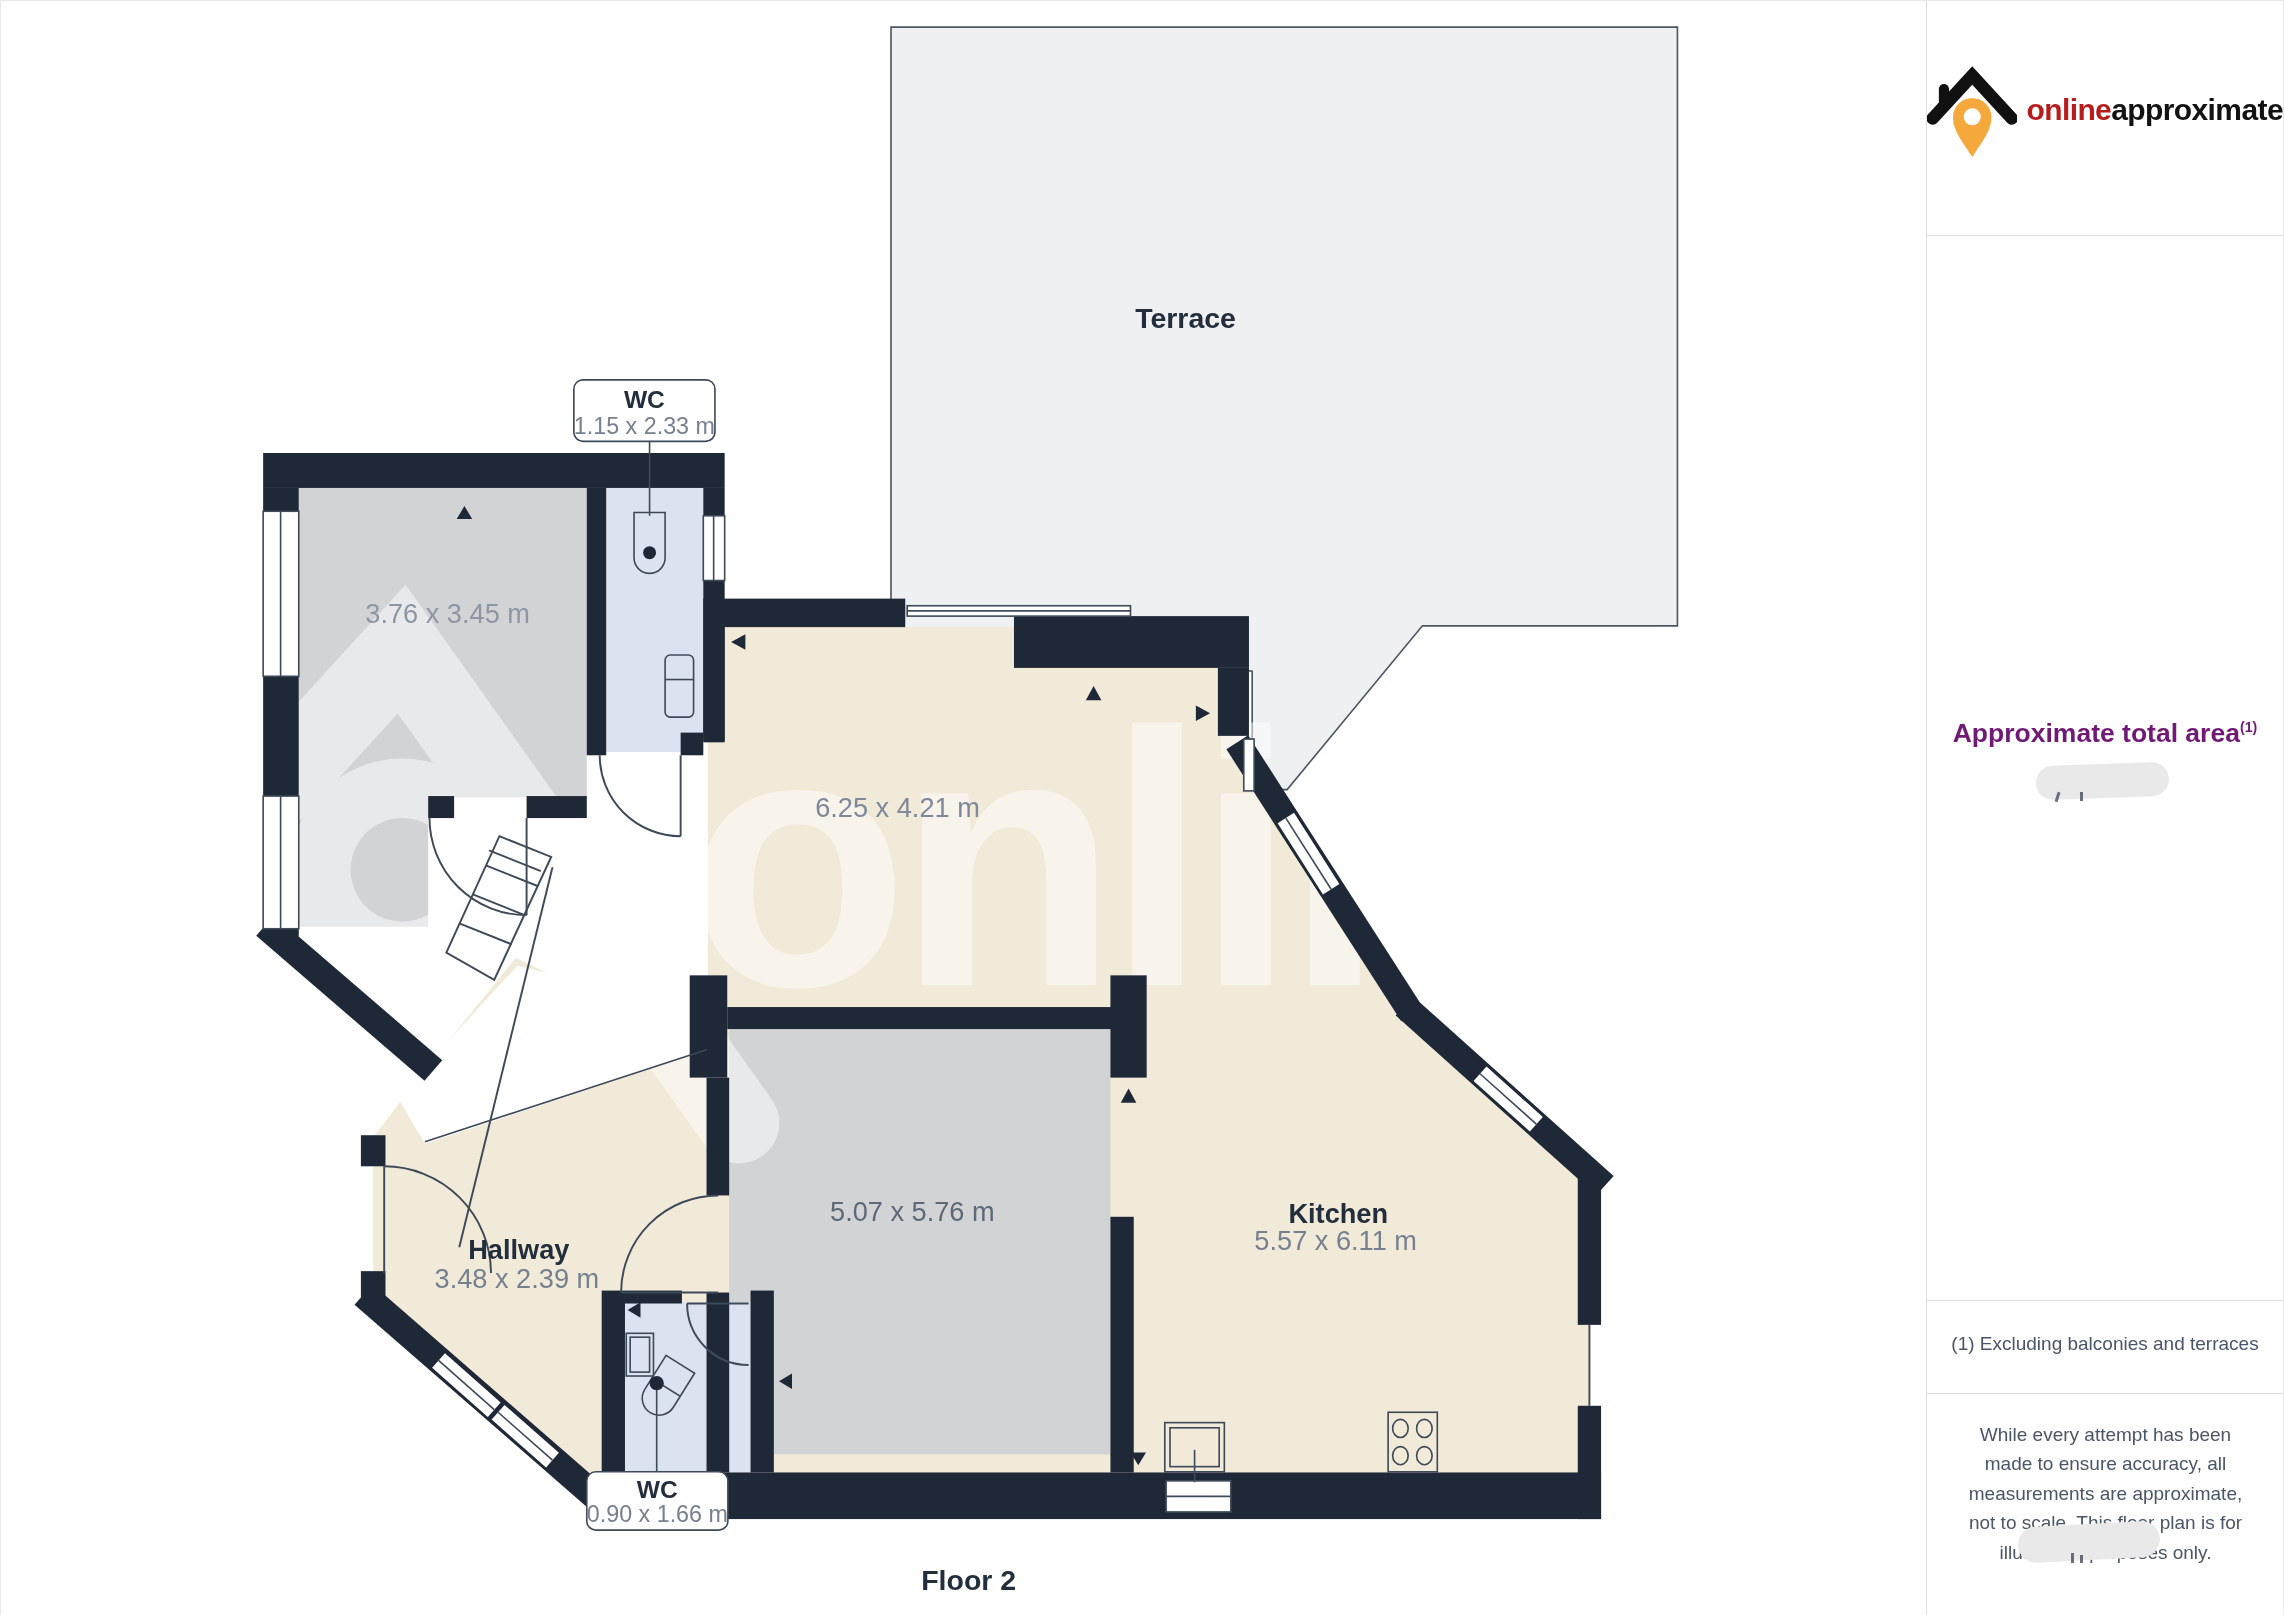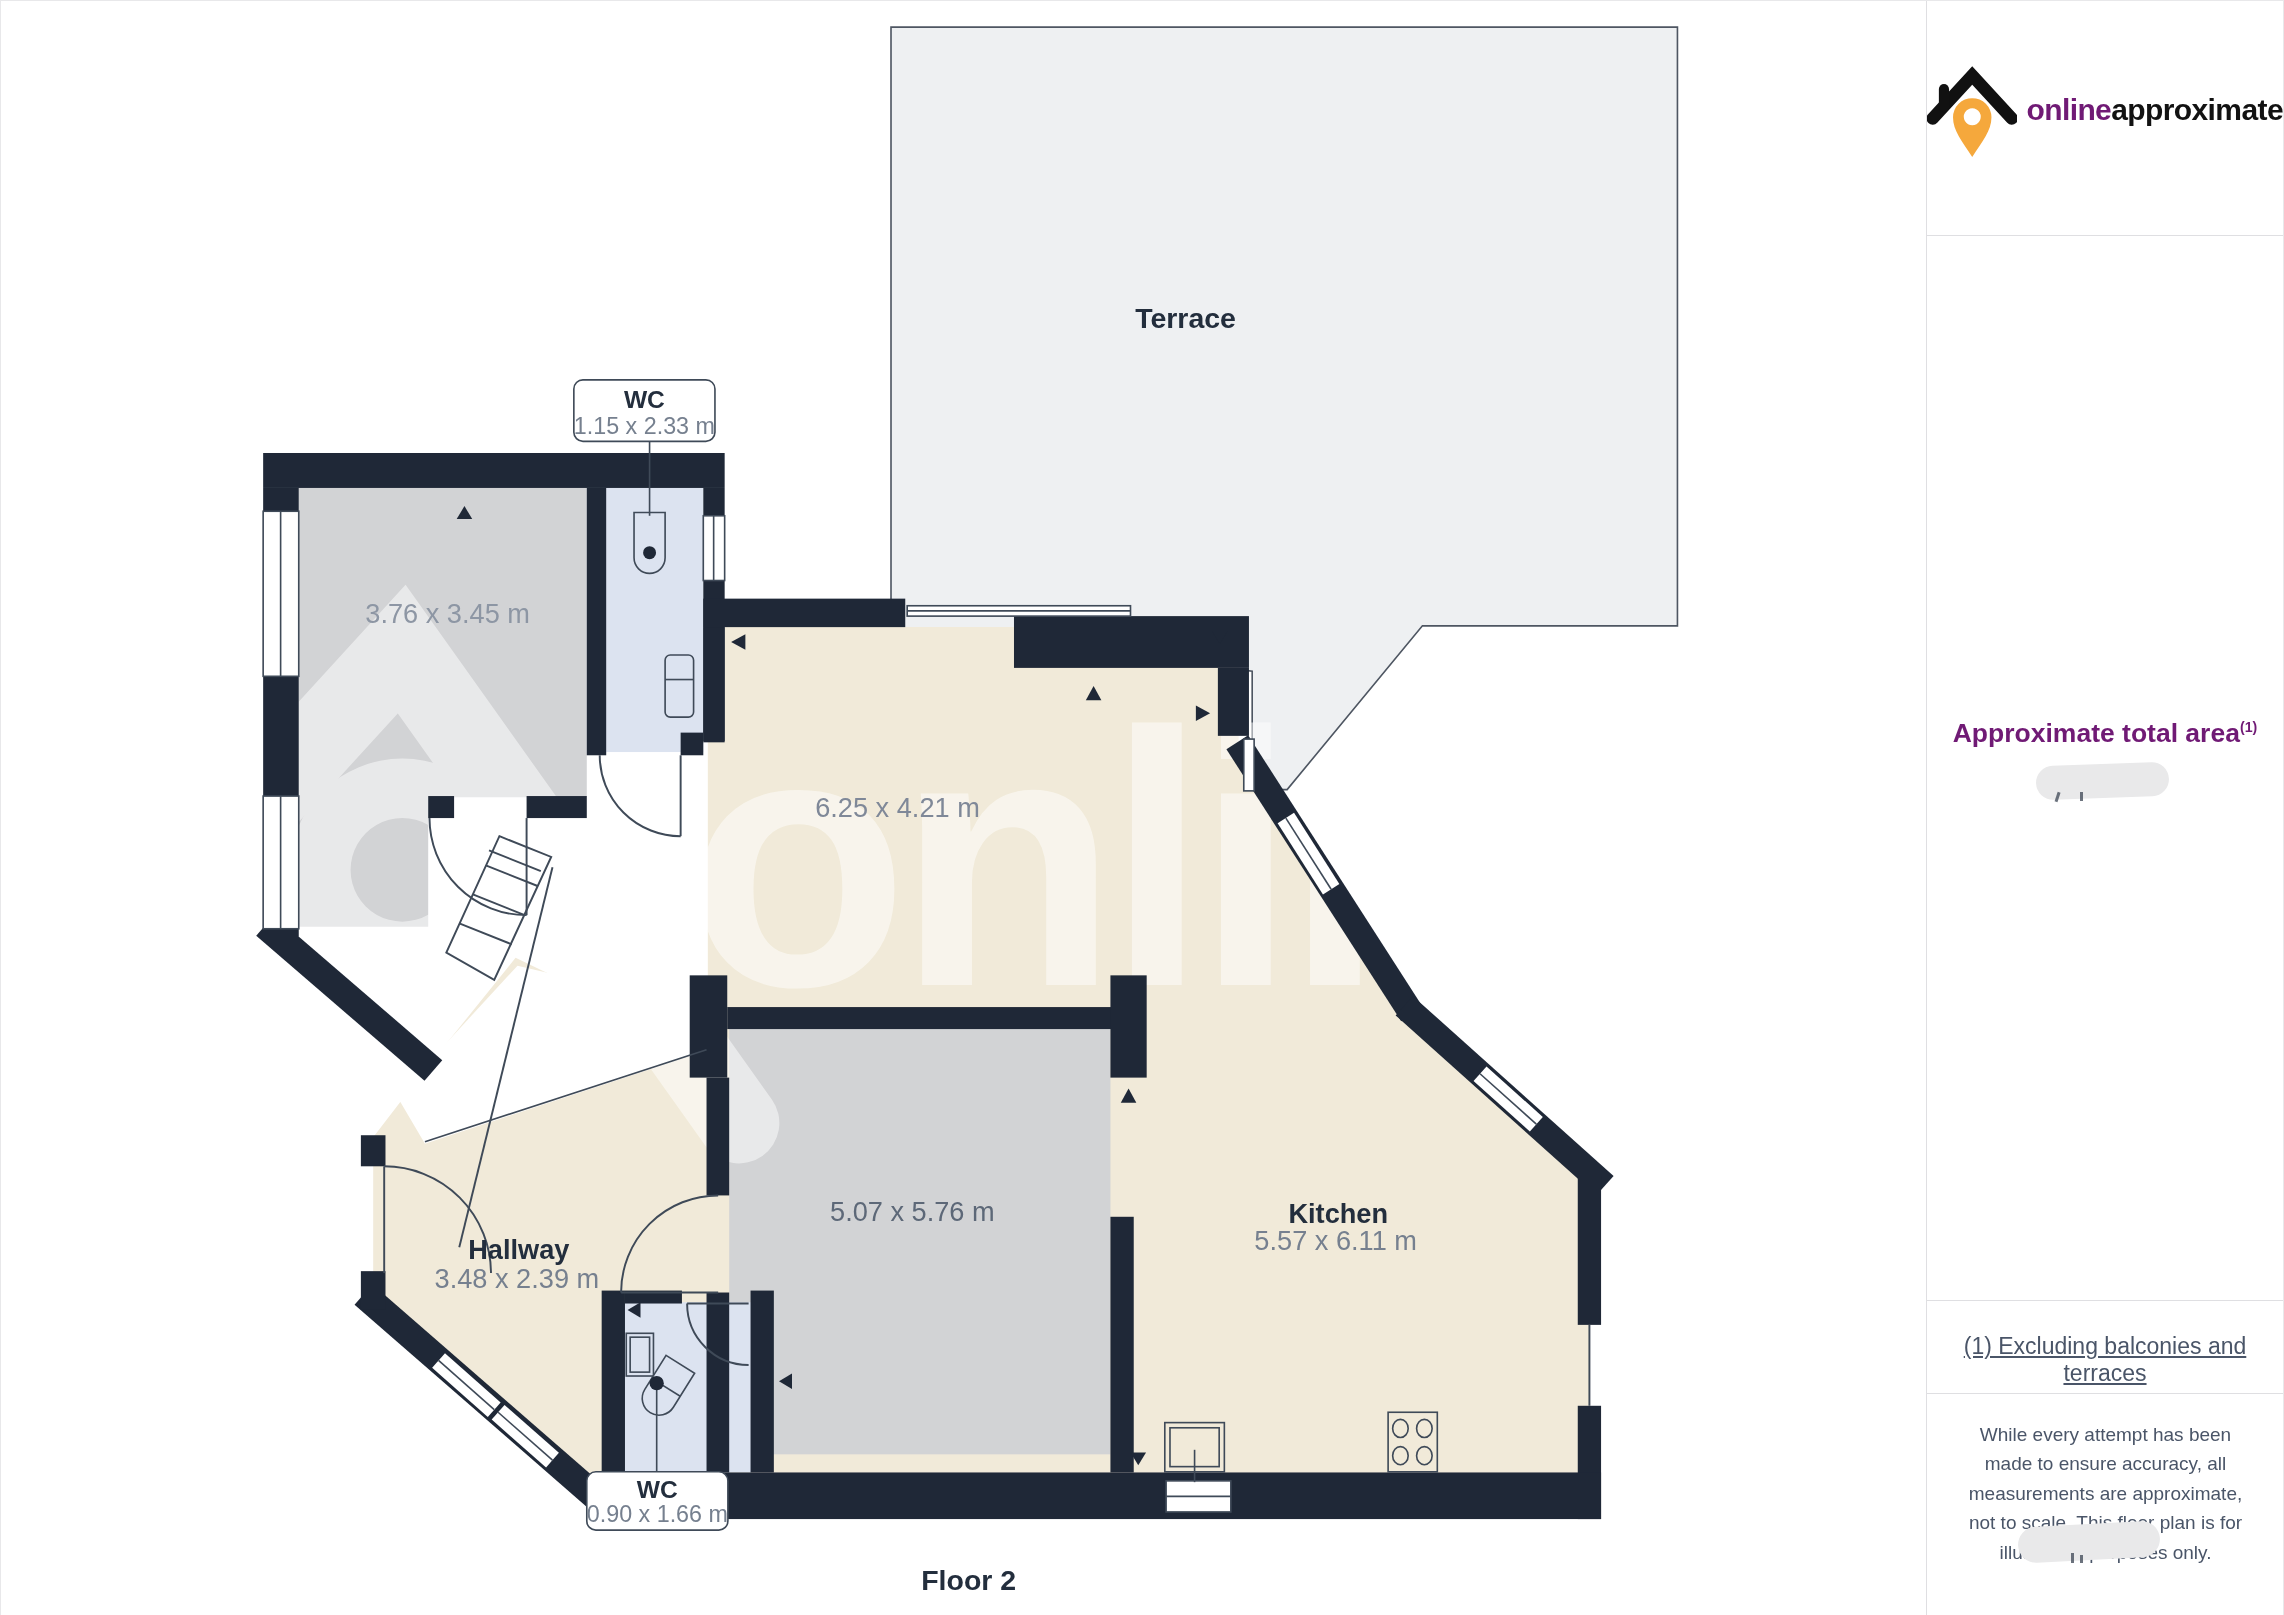--- a/index.html
+++ b/index.html
@@ -4,27 +4,27 @@
 <style>
   html,body{margin:0;padding:0;background:#ffffff;}
   body{font-family:"Liberation Sans","DejaVu Sans",sans-serif;}
   #page{position:relative;width:2284px;height:1616px;background:#ffffff;box-sizing:border-box;border:1.3px solid #e8e8ea;overflow:hidden;}
   #plan-svg{position:absolute;left:0;top:0;}
   
   .sidebar{position:absolute;left:1925px;top:0;width:357px;height:1616px;border-left:1.3px solid #dfdfe2;box-sizing:border-box;background:#ffffff;}
   .sb-divider{position:absolute;left:0;width:100%;height:0;border-top:1.3px solid #dfdfe2;}
   .brand{position:absolute;top:57px;left:0;width:100%;display:flex;align-items:center;justify-content:center;gap:9px;}
   .brand-text{font-size:30px;font-weight:bold;letter-spacing:-0.6px;color:#121212;white-space:nowrap;}
-  .brand-text .orange{color:#701a75;}
+  .brand-text .orange{color:#b91c1c;}
   .area-block{position:absolute;top:717px;left:0;width:100%;text-align:center;}
   .area-heading{font-size:26.5px;font-weight:bold;color:#701a75;}
   .area-heading sup{font-size:14.2px;font-weight:bold;}
   .blob{position:absolute;background:#e9e9ea;border-radius:19.4px;}
   .blob-stem{position:absolute;width:3.2px;background:#3b4453;opacity:.75;}
-  .footnote{position:absolute;top:1332px;left:0;width:100%;text-align:center;font-size:23px;color:#4a5568;text-decoration:underline;}
+  .footnote{position:absolute;top:1332px;left:0;width:100%;text-align:center;font-size:19px;color:#4a5568;}
   .disclaimer{position:absolute;top:1419px;left:36px;width:285px;text-align:center;font-size:19px;line-height:1.55;color:#4a5568;}
 </style>
 </head>
 <body>
 
 <div id="page">
 
 <svg id="plan-svg" width="1925" height="1616" viewBox="0 0 2974 2496">
 
   <polygon points="1375,40 2590,40 2590,965 2196,965 1987,1218 1933,1218 1933,1035 1375,968" fill="#eef0f2" stroke="#4e5662" stroke-width="2.5"></polygon>

